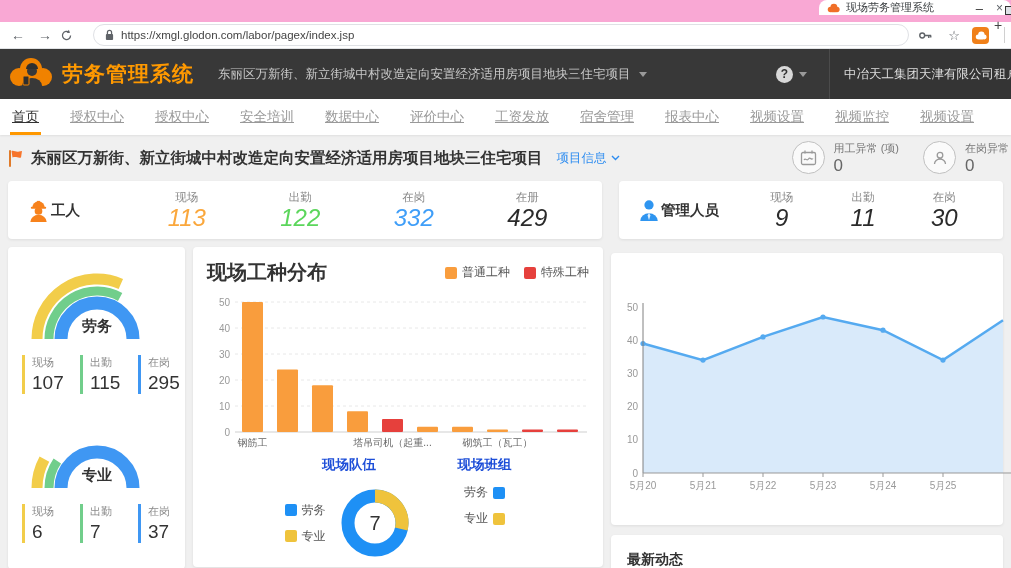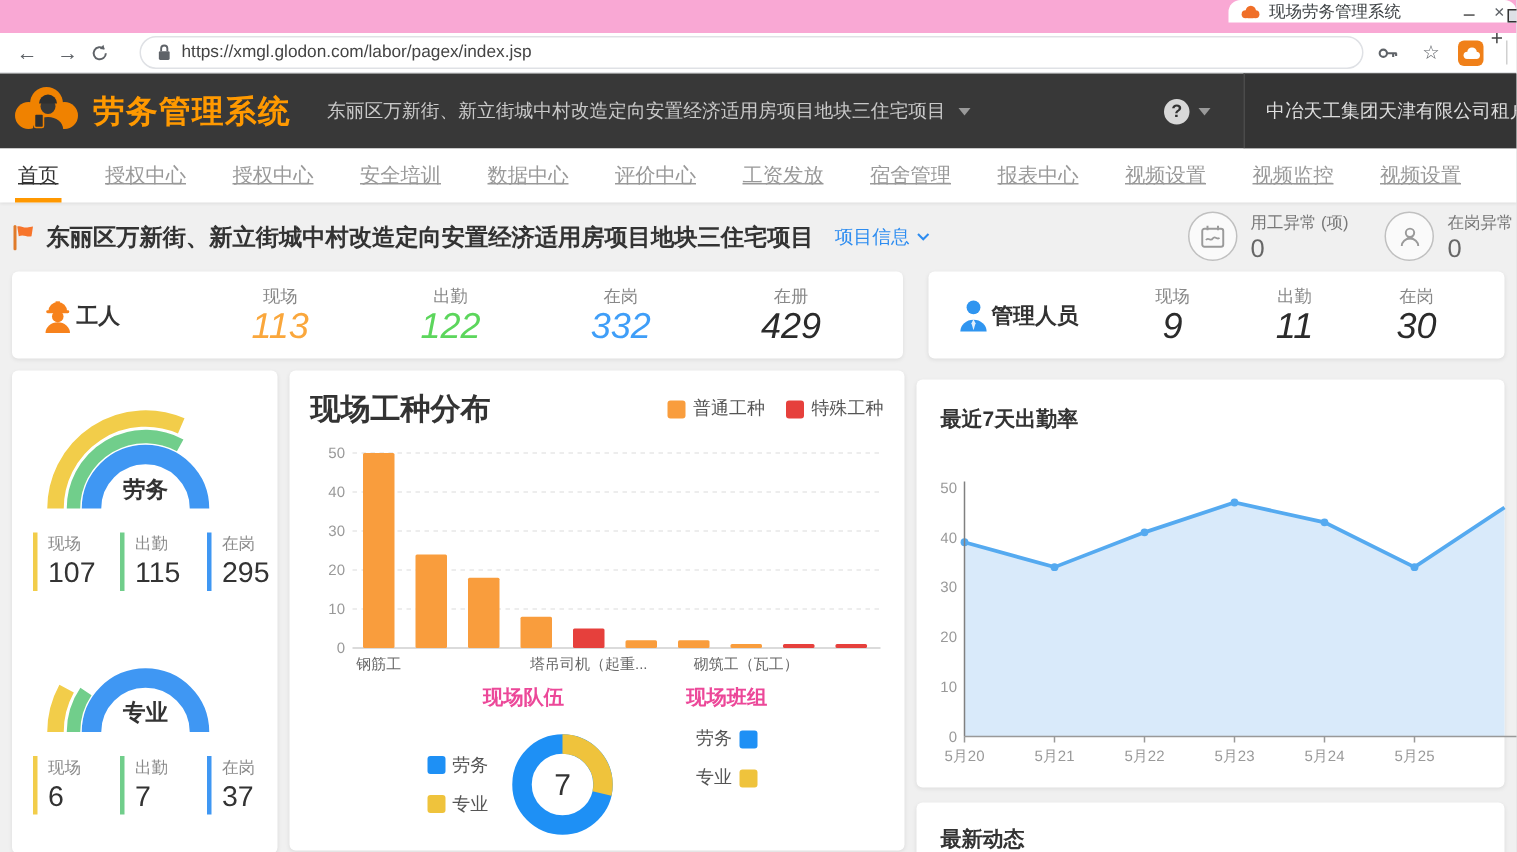--- a/index.html
+++ b/index.html
@@ -73,21 +73,21 @@
   .lm-value { font-size:19px; color:#333; margin-top:2px; }
 
   .mid-panel { width:410px; min-height:320px; padding:12px 14px 0; }
   .panel-head { display:flex; align-items:center; justify-content:space-between; }
   .panel-title { font-size:20px; font-weight:bold; color:#333; }
   .legend { display:flex; gap:14px; }
   .legend-item { display:flex; align-items:center; gap:5px; font-size:12px; color:#555; }
   .swatch { width:12px; height:12px; border-radius:2px; background:currentColor; display:inline-block; flex:none; }
   .donut-row { display:flex; justify-content:center; gap:44px; margin-top:4px; }
   .donut-group { display:flex; flex-direction:column; align-items:center; }
-  .donut-title { font-size:13.5px; font-weight:bold; color:#ec4899; margin-bottom:10px; }
+  .donut-title { font-size:13.5px; font-weight:bold; color:#1d4ed8; margin-bottom:10px; }
   .donut-flex { display:flex; align-items:center; gap:10px; }
   .donut-legend { display:flex; flex-direction:column; gap:9px; font-size:12px; color:#555; }
 
   .right-col { width:392px; display:flex; flex-direction:column; gap:10px; margin-top:6px; flex:none; }
   .attendance-card { height:272px; padding:18px 0 0 16px; overflow:visible; }
   .attendance-title { font-size:14px; font-weight:bold; color:#333; }
   .news-card { height:130px; padding:16px; }
   .news-title { font-size:14px; font-weight:bold; color:#333; }
 
   svg { display:block; }
@@ -419,21 +419,20 @@
                     <i class="swatch" style="color: rgb(239, 195, 60);"></i>
                   </span>
               </div>
             </div>
           </div>
         </div>
       </div>
 
       <div class="right-col">
         <div class="card attendance-card">
-          <div class="attendance-title">最近7天出勤率</div>
           <div style="margin-top:10px;">
               <svg width="400" height="214" viewBox="0 0 400 214">
                 <path d="M16,62.5 L76,79.1 L136,55.9 L196,36.0 L256,49.2 L316,79.1 L376,39.3 L376,192 L16,192 Z" fill="#d9eafa"></path>
                 <path d="M16,62.5 L76,79.1 L136,55.9 L196,36.0 L256,49.2 L316,79.1 L376,39.3" stroke="#55aaf0" stroke-width="2.5" fill="none"></path>
                 <circle cx="16" cy="62.5" r="2.6" fill="#55aaf0"></circle>
                 <circle cx="76" cy="79.1" r="2.6" fill="#55aaf0"></circle>
                 <circle cx="136" cy="55.9" r="2.6" fill="#55aaf0"></circle>
                 <circle cx="196" cy="36.0" r="2.6" fill="#55aaf0"></circle>
                 <circle cx="256" cy="49.2" r="2.6" fill="#55aaf0"></circle>
                 <circle cx="316" cy="79.1" r="2.6" fill="#55aaf0"></circle>

